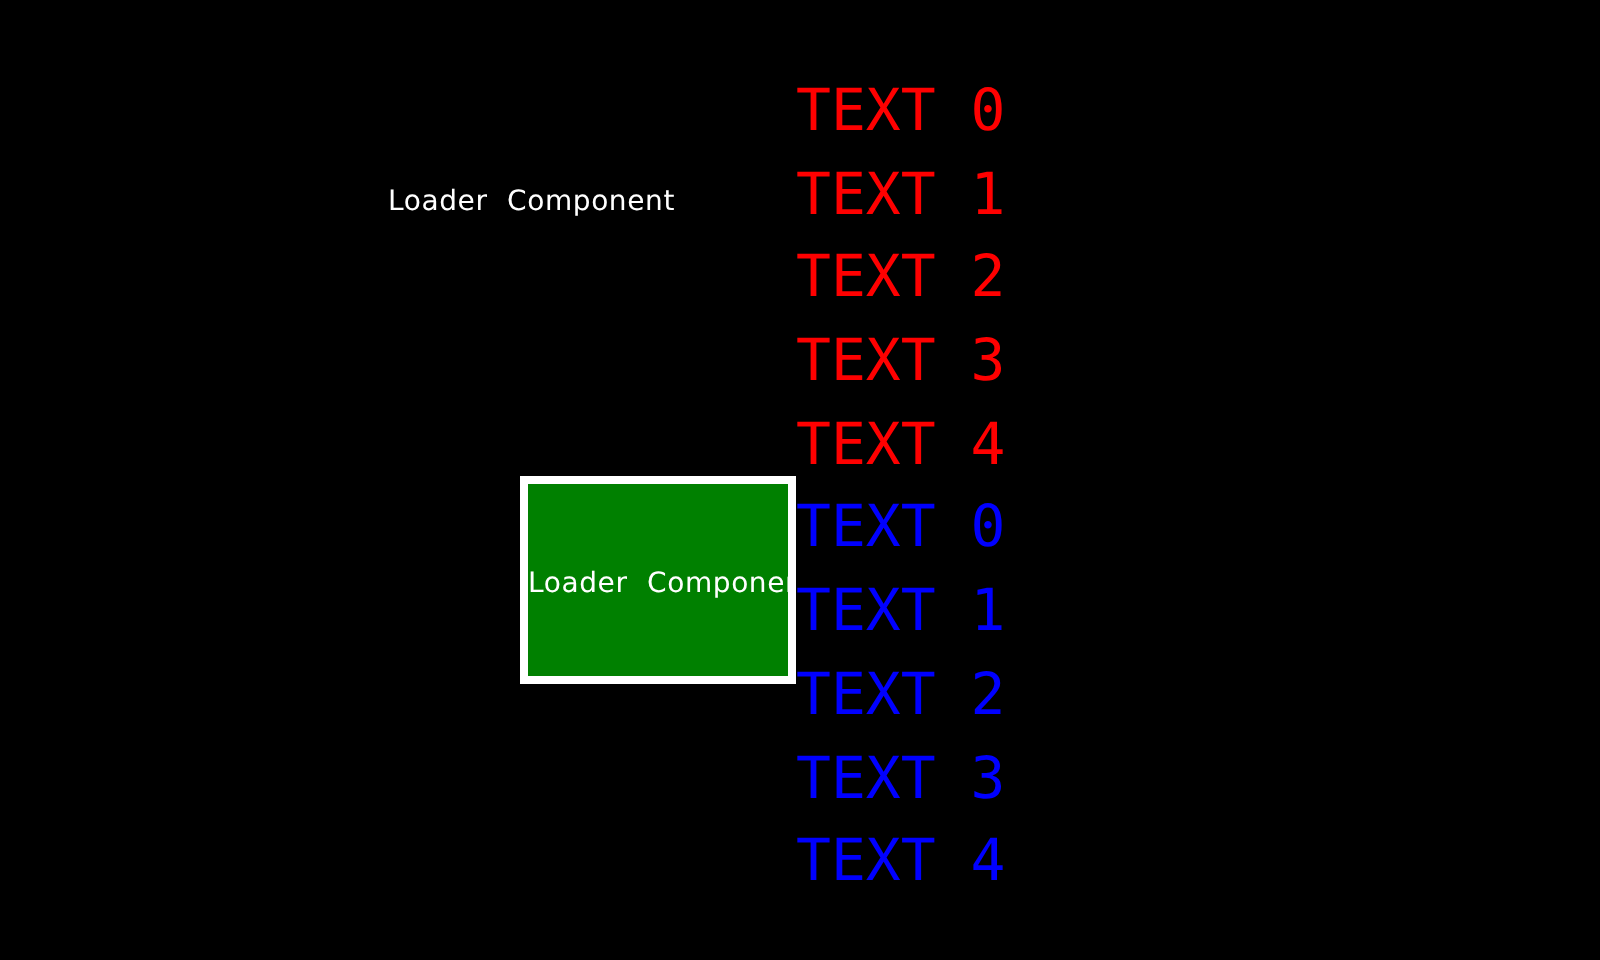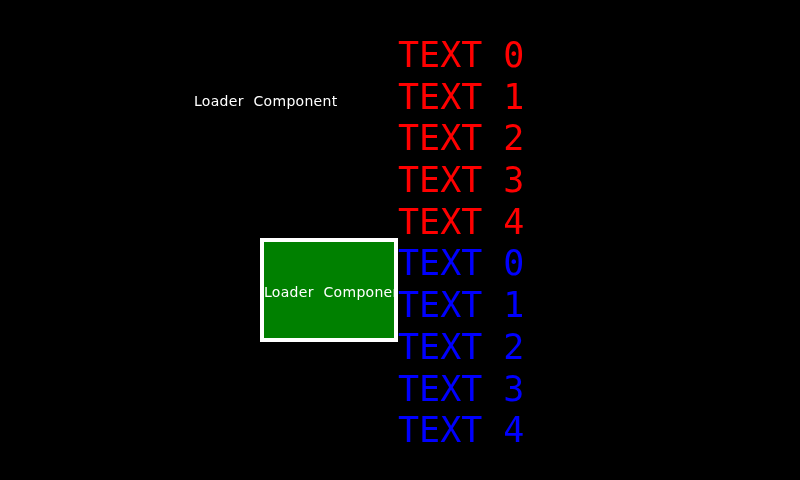--- a/index.html
+++ b/index.html
@@ -44,21 +44,21 @@
     font-size: 14px;
     letter-spacing: 0.3px;
     word-spacing: 5px;
     white-space: nowrap;
   }
   .text-list {
     position: absolute;
     left: 398px;
     top: 35px;
     font-family: "DejaVu Sans Mono", monospace;
-    font-size: 35px;
+    font-size: 29px;
   }
   .text-item {
     height: 41.7px;
     line-height: 41.7px;
     white-space: pre;
     cursor: default;
   }
 </style>
 </head>
 <body>

